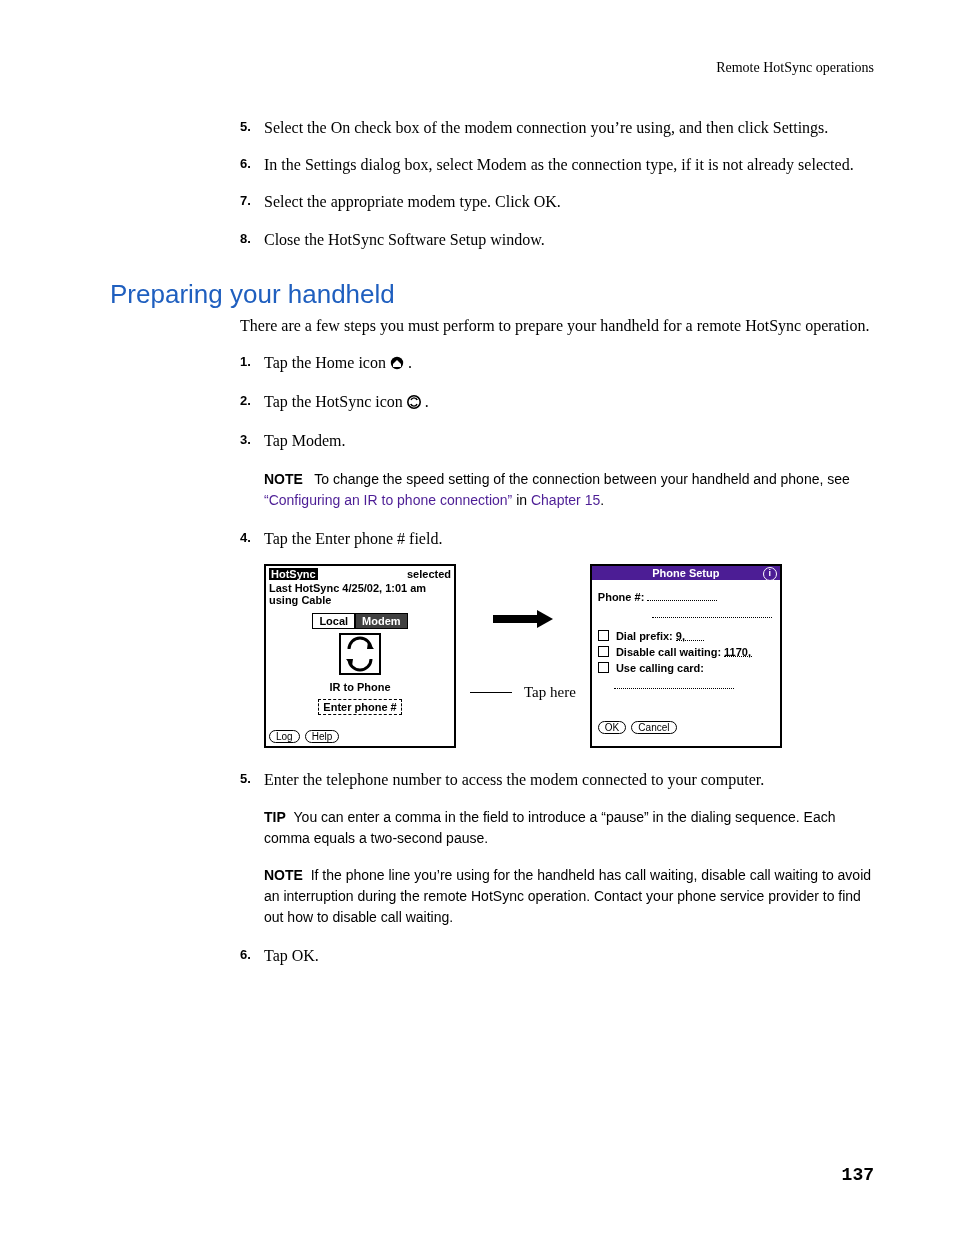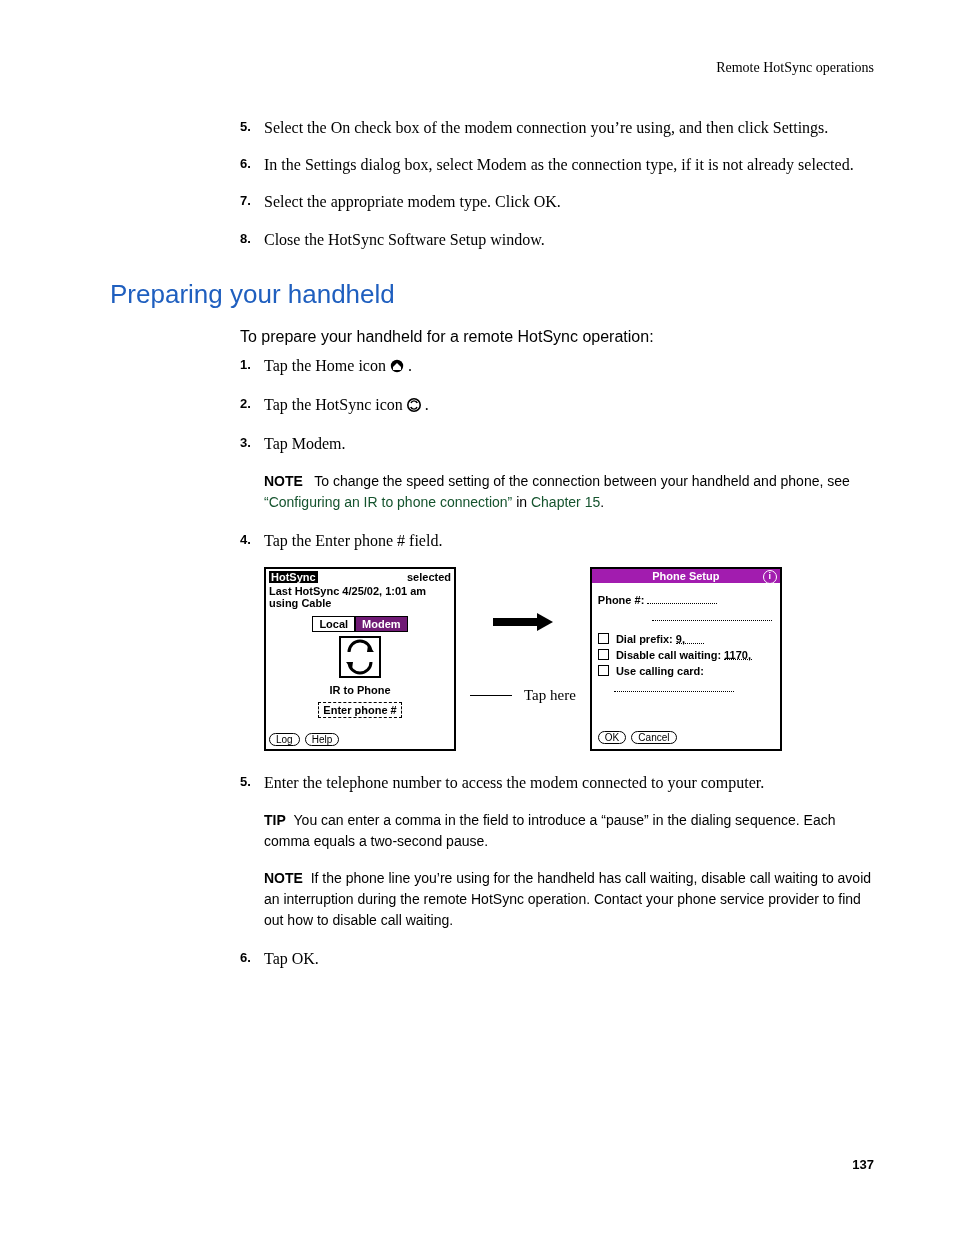--- a/index.html
+++ b/index.html
@@ -68,32 +68,32 @@
   }
   .note, .tip {
     font-family: Arial, Helvetica, sans-serif;
     font-size: 14px;
     line-height: 1.5;
     margin: 16px 0 16px 24px;
   }
   .note .lab, .tip .lab {
     font-weight: bold;
   }
-  a.xref { color: #14532d; text-decoration: none; }
+  a.xref { color: #4c1d95; text-decoration: none; }
   .icon-inline {
     display: inline-block;
     vertical-align: -2px;
   }
   .pagenum {
     position: absolute;
-    bottom: 63px;
+    bottom: 50px;
     right: 80px;
-    font-family: Liberation Sans, sans-serif;
+    font-family: Liberation Mono, monospace;
     font-weight: bold;
-    font-size: 13px;
+    font-size: 18px;
   }
 
   
   .figrow {
     display: flex;
     align-items: center;
     margin: 14px 0 20px 24px;
     font-family: Arial, Helvetica, sans-serif;
   }
   .palm {
@@ -114,21 +114,21 @@
   .palm .titlebar .tleft {
     background:#000; color:#fff; padding:0 2px;
   }
   .palm .centerarea {
     text-align: center;
   }
   .tabs { margin-top: 6px; }
   .tab {
     display:inline-block; border:1px solid #000; padding:1px 6px; font-weight:bold;
   }
-  .tab.active { background:#701a75; color:#fff;text-align:right; }
+  .tab.active { background:#404040; color:#fff;text-align:right; }
   .hsync-glyph { margin: 4px auto; }
   .subline { margin-top:2px;text-align:center; }
   .phonefield {
     display:inline-block; border:1px dashed #000; padding:1px 4px; margin-top:6px;
   }
   .palm .botbtns {
     position:absolute; bottom:3px; left:3px;
   }
   .pillbtn {
     display:inline-block; border:1px solid #000; border-radius:8px; padding:0 6px; font-weight:normal; font-size:10px; margin-right:2px;
@@ -142,33 +142,33 @@
   .big-arrow { width:60px; height:18px; }
   .leader {
     display:flex; align-items:center;
     margin-top: 56px;
     gap: 8px;
   }
   .leader .line { width:42px; height:1px; background:#000; }
   .leader .lbl { font-family: "Palatino Linotype", Palatino, serif; font-size:15px; margin-left:4px;}
 
   .palm2 .titlebar2 {
-    background:#a21caf; color:#fff; text-align:center; padding:1px 0; position:relative;
+    background:#4c1d95; color:#fff; text-align:center; padding:1px 0; position:relative;
   }
   .palm2 .info {
     position:absolute; right:3px; top:1px; width:12px; height:12px; border:1px solid #fff; border-radius:50%;
     font-size:9px; line-height:11px; text-align:center;
   }
   .palm2 .form { padding:6px 6px; text-align:left; font-weight:bold; font-size:11px;}
   .dotted { border-bottom:1px dotted #000; display:inline-block; min-width:70px; height:10px; vertical-align:baseline;}
   .dotted.short { min-width:28px; }
   .dotted.long { min-width:120px; margin-left:54px;}
   .chk { display:inline-block; width:9px; height:9px; border:1px solid #000; margin-right:4px; vertical-align:-1px;}
   .row { margin:4px 0; white-space:nowrap;}
-  .palm2 .botbtns2 { position:absolute; bottom:5px; left:6px;}
+  .palm2 .botbtns2 { position:absolute; bottom:12px; left:6px;}
 </style>
 </head>
 <body>
 
 <div class="page">
 
   <div class="running-head">Remote HotSync operations</div>
 
   <div class="body-col">
 
@@ -190,22 +190,22 @@
         <span class="txt">Close the HotSync Software Setup window.</span>
       </li>
     </ol>
 
   </div>
 
   <h2 class="section">Preparing your handheld</h2>
 
   <div class="body-col">
 
-
-    <h4 class="runin">To prepare your handheld for a remote HotSync operation:</h4>
+    <p class="body">There are a few steps you must perform to prepare your handheld for a remote HotSync operation.</p>
+
 
     <ol class="numlist">
       <li>
         <span class="num">1.</span>
         <span class="txt">
           <span>Tap the Home icon </span>
           <span class="icon-inline">
             <svg width="14" height="14" viewBox="0 0 14 14">
                 <circle cx="7" cy="7" r="6.2" fill="#000"></circle>
                 <path d="M3 8 L7 4 L11 8 L11 11 L3 11 Z" fill="#fff"></path>

